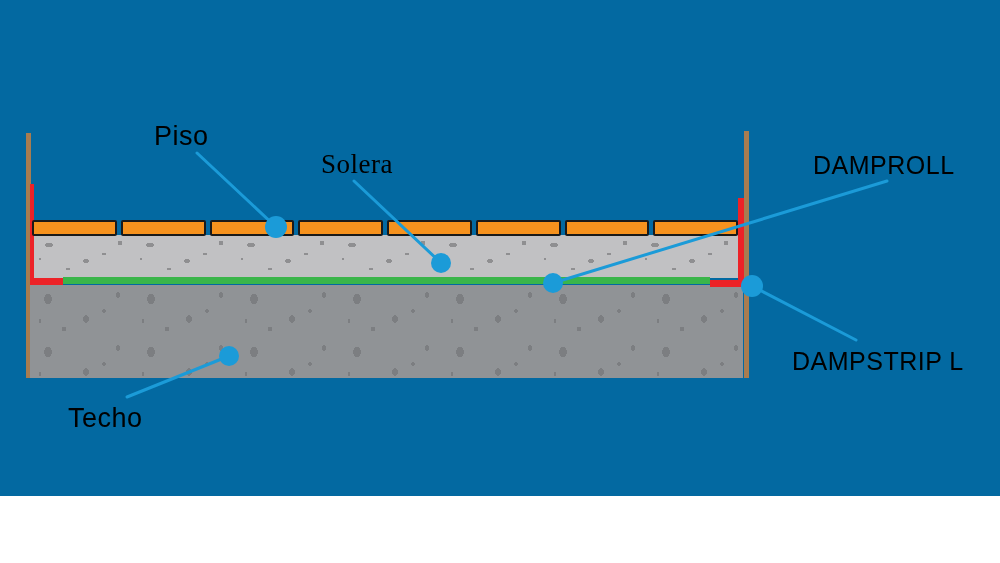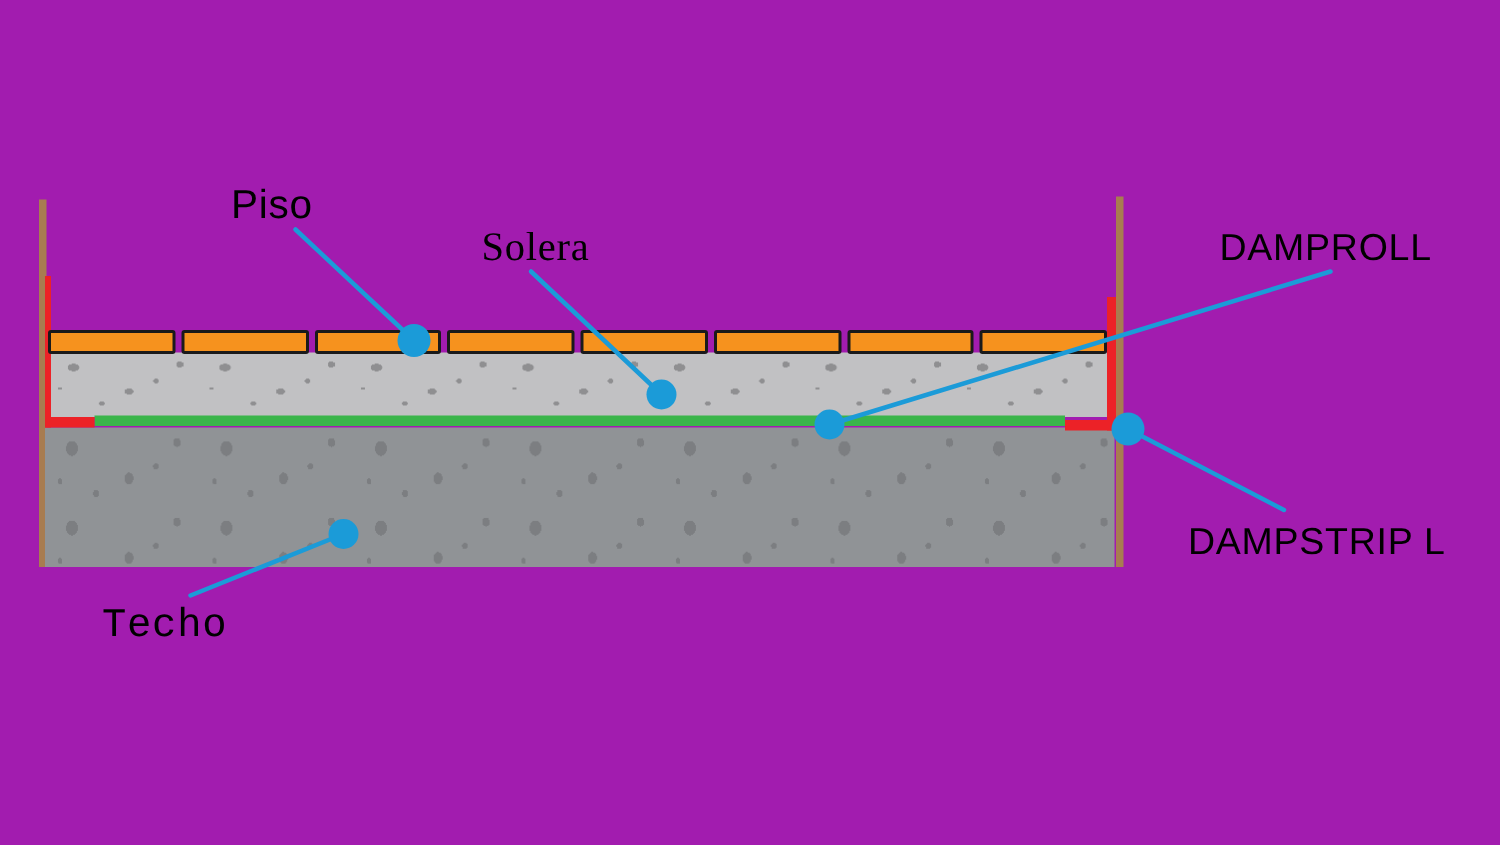--- a/index.html
+++ b/index.html
@@ -2,21 +2,21 @@
 <html style="--wall-brown: #A87C50; --strip-red: #EC2227; --tile-orange: #F6921E; --tile-border: #1A1A1A; --screed-gray: #C1C1C3; --screed-speckle: #8F8F91; --membrane-green: #3AB54A; --slab-gray: #909396; --slab-speckle: #7C7E81; --callout-blue: #1B9BD8; --label-black: #000000;"><head>
 <meta charset="utf-8">
 <style>
   * { margin: 0; padding: 0; box-sizing: border-box; }
   html, body { background: #ffffff; }
   body {
     font-family: "Liberation Sans", "DejaVu Sans", sans-serif;
     width: 1000px; height: 563px; overflow: hidden;
   }
   .canvas {
-    position: relative; width: 1000px; height: 563px; background: #a21caf;
+    position: relative; width: 1000px; height: 496px; background: #0369a1;
   }
   
   .wall {
     position: absolute; background: var(--wall-brown);
   }
   .wall-left  { left: 26px;  top: 133px; width: 5px; height: 245px; }
   .wall-right { left: 744px; top: 131px; width: 5px; height: 247px; }
 
   
   .strip { position: absolute; background: var(--strip-red); }
@@ -82,21 +82,21 @@
   
   .label {
     position: absolute; color: var(--label-black);
     font-size: 27px; line-height: 1; white-space: nowrap;
     letter-spacing: 0.5px;
   }
   .label-piso      { left: 154px; top: 123px; }
   .label-solera    { left: 321px; top: 151px; font-family: Liberation Serif, serif; }
   .label-damproll  { left: 813px; top: 153px; font-size: 25px; }
   .label-dampstrip { left: 792px; top: 349px; font-size: 25px; }
-  .label-techo     { left: 68px;  top: 405px; font-family: Liberation Mono, monospace; }
+  .label-techo     { left: 68px;  top: 405px; }
 </style>
 </head>
 <body>
 
 <div class="canvas">
 
   <div class="wall wall-left"></div>
   <div class="wall wall-right"></div>
 
   <div class="techo"></div>

